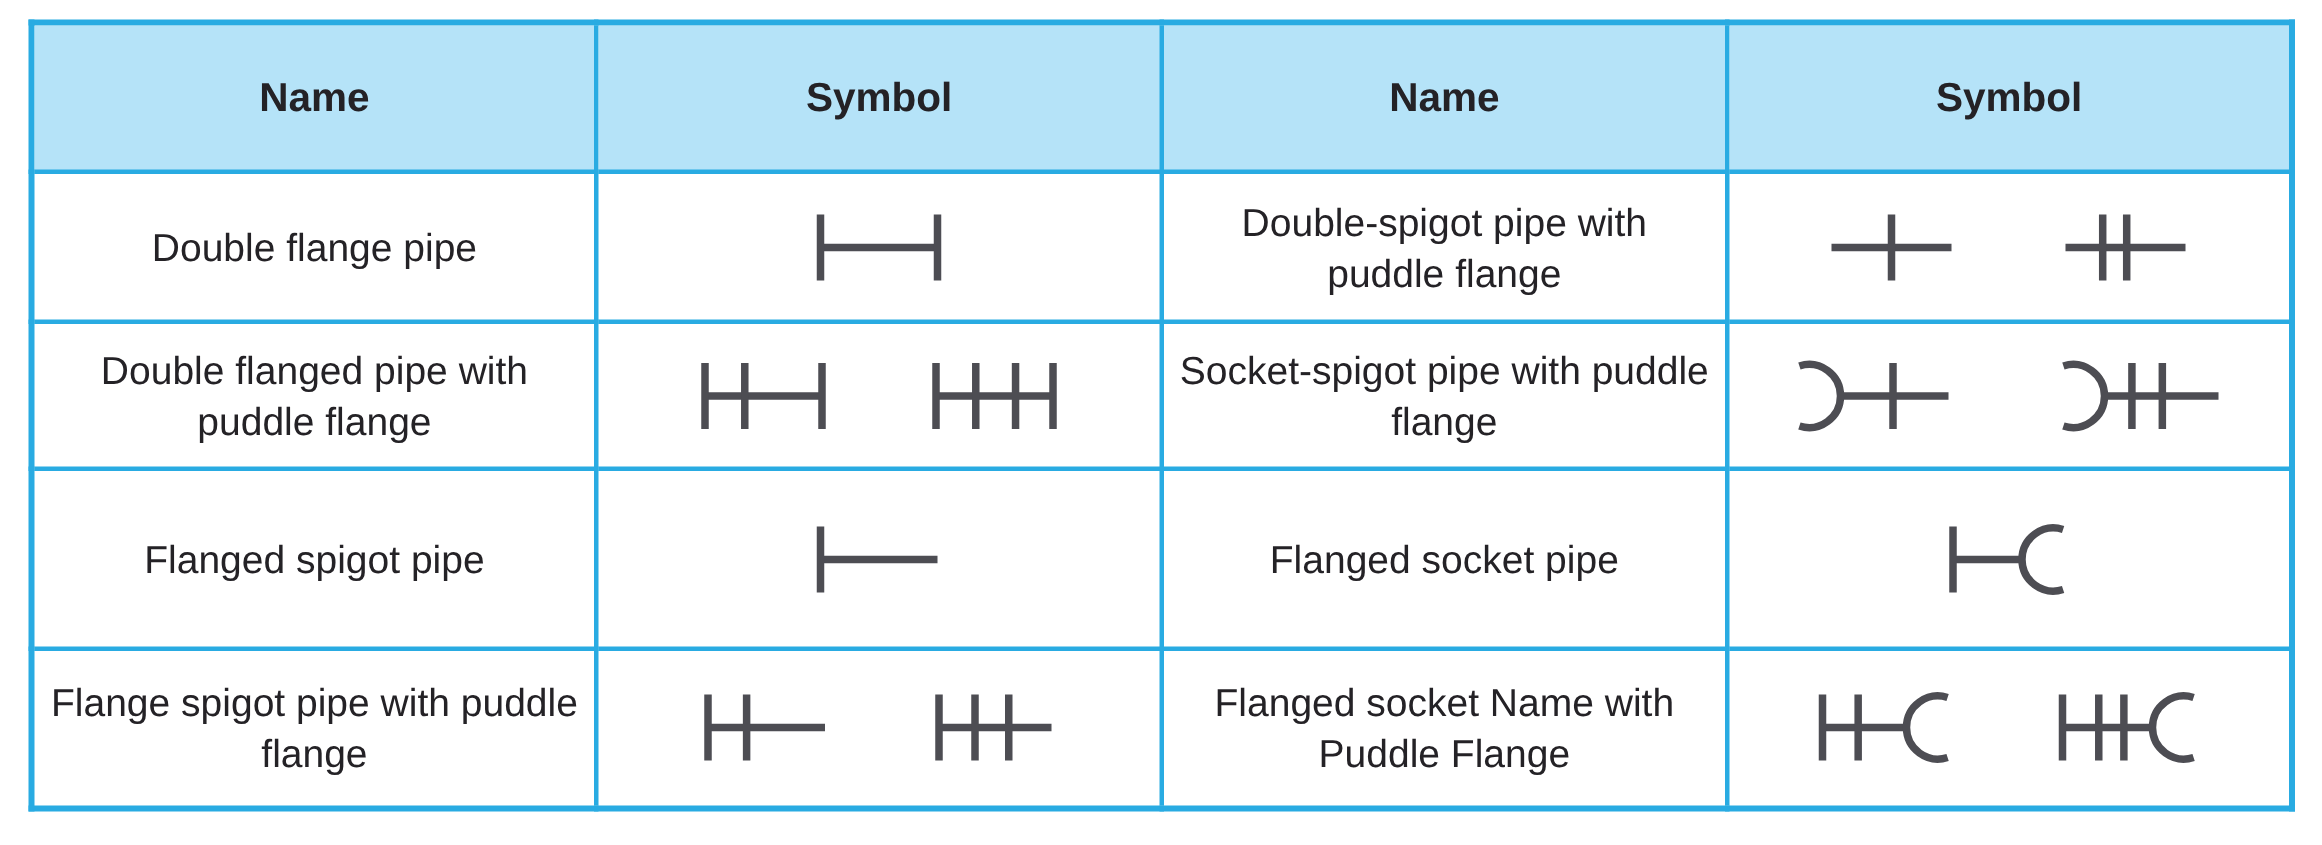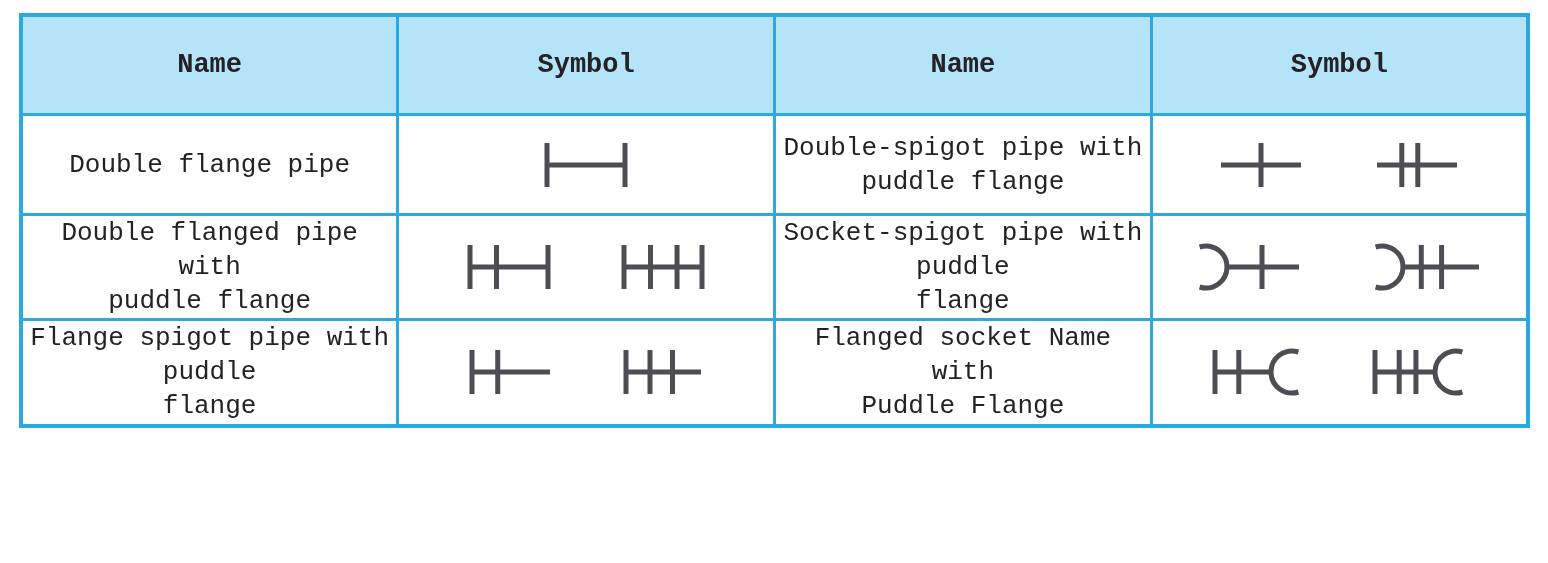--- a/index.html
+++ b/index.html
@@ -12,21 +12,20 @@
   html,body{margin:0;padding:0;}
   body{
     width:1548px;height:563px;background:var(--page);
     font-family:"Liberation Sans","DejaVu Sans",sans-serif;
     overflow:hidden;
   }
   table.symbols{
     border-collapse:collapse;table-layout:fixed;
     width:1511px;margin:13px 4px 0 19px;
     border:4px solid var(--grid);
-    font-family:Liberation Mono, monospace;
   }
   table.symbols col{width:25%;}
   table.symbols th,table.symbols td{
     border:3px solid var(--grid);
     overflow:hidden;
   }
   thead th{
     height:94px;
     background:var(--header-bg);
     border-bottom:4px solid var(--grid);
@@ -125,20 +124,41 @@
             </svg>
             <svg class="pipe-symbol" width="110" height="60" viewBox="0 0 110 60" fill="none" stroke="#4d4d53" stroke-width="5">
               <line x1="29" y1="30" x2="107" y2="30"></line>
               <line x1="49.28" y1="8" x2="49.28" y2="52"></line>
               <line x1="69.56" y1="8" x2="69.56" y2="52"></line>
               <path d="M 3.5968757625671515 10 A 21 21 0 1 1 3.5968757625671515 50"></path>
             </svg>
           </div>
         </td>
     </tr>
+    <tr class="r3">
+      <td class="name-cell">Flanged spigot pipe</td>
+      <td class="symbol-cell">
+          <div class="symwrap">
+            <svg class="pipe-symbol" width="84" height="60" viewBox="0 0 84 60" fill="none" stroke="#4d4d53" stroke-width="5">
+              <line x1="3" y1="30" x2="81" y2="30"></line>
+              <line x1="3" y1="8" x2="3" y2="52"></line>
+            </svg>
+          </div>
+        </td>
+      <td class="name-cell">Flanged socket pipe</td>
+      <td class="symbol-cell">
+          <div class="symwrap">
+            <svg class="pipe-symbol" width="80" height="60" viewBox="0 0 80 60" fill="none" stroke="#4d4d53" stroke-width="5">
+              <line x1="3" y1="30" x2="51" y2="30"></line>
+              <line x1="3" y1="8" x2="3" y2="52"></line>
+              <path d="M 76.40312423743285 10 A 21 21 0 1 0 76.40312423743285 50"></path>
+            </svg>
+          </div>
+        </td>
+    </tr>
     <tr class="r4">
       <td class="name-cell">Flange spigot pipe with puddle
 flange</td>
       <td class="symbol-cell">
           <div class="symwrap">
             <svg class="pipe-symbol" width="84" height="60" viewBox="0 0 84 60" fill="none" stroke="#4d4d53" stroke-width="5">
               <line x1="3" y1="30" x2="81" y2="30"></line>
               <line x1="3" y1="8" x2="3" y2="52"></line>
               <line x1="28.740000000000002" y1="8" x2="28.740000000000002" y2="52"></line>
             </svg>

